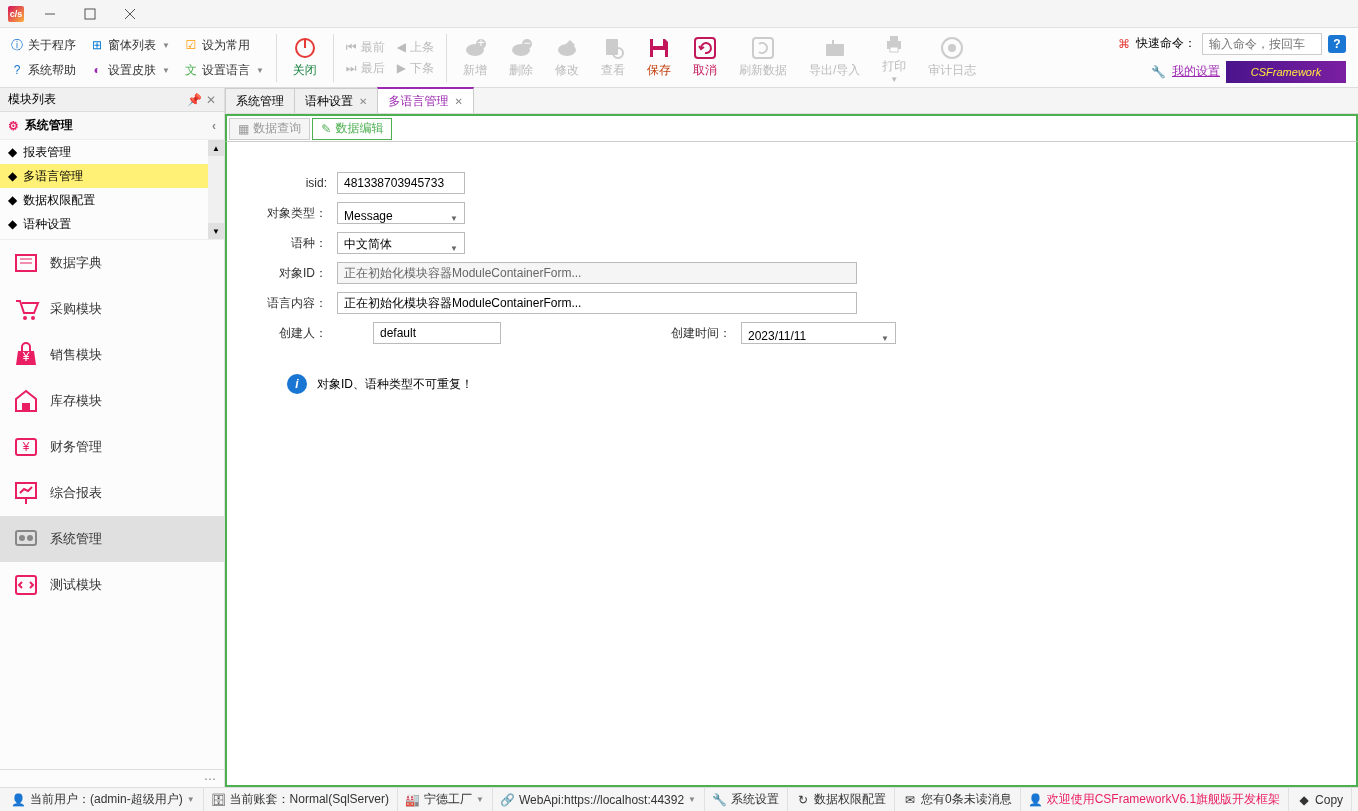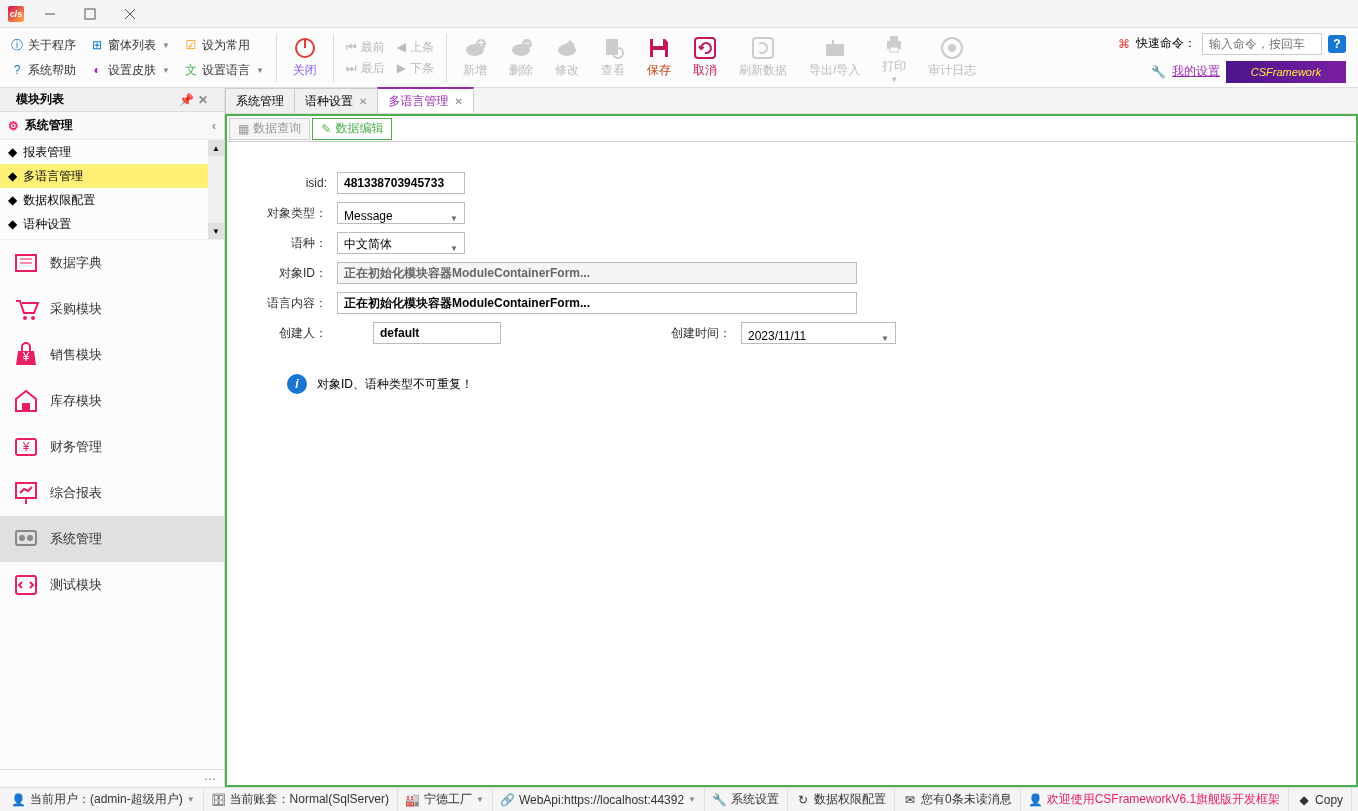--- a/index.html
+++ b/index.html
@@ -15,42 +15,42 @@
 
 .menubar { height: 60px; background: #fcfcfc; border-bottom: 1px solid #ddd; display: flex; align-items: center; padding: 0 4px; }
 .menu-left { display: flex; flex-direction: column; gap: 4px; padding: 4px 0; }
 .menu-left-row { display: flex; align-items: center; gap: 2px; }
 .menu-item { display: flex; align-items: center; padding: 2px 6px; color: #333; cursor: pointer; gap: 4px; }
 .menu-item .mi-icon { width: 14px; height: 14px; display: inline-flex; align-items: center; justify-content: center; }
 .menu-item .dd { color: #888; font-size: 8px; margin-left: 2px; }
 .menu-sep { width: 1px; height: 48px; background: #ddd; margin: 0 6px; }
 
 .big-btns { display: flex; align-items: center; gap: 2px; }
-.big-btn { display: flex; flex-direction: column; align-items: center; padding: 4px 10px; cursor: pointer; color: #8b5cf6; }
+.big-btn { display: flex; flex-direction: column; align-items: center; padding: 4px 10px; cursor: pointer; color: #15803d; }
 .big-btn.disabled { color: #bbb; }
 .big-btn .bb-icon { width: 24px; height: 24px; margin-bottom: 2px; display: flex; align-items: center; justify-content: center; }
 .big-btn.save { color: #c2410c; }
 .big-btn.cancel { color: #c2185b; }
 
 .nav-arrows { display: flex; flex-direction: column; gap: 2px; padding: 4px 0; }
 .nav-row { display: flex; align-items: center; gap: 4px; padding: 1px 6px; color: #bbb; cursor: pointer; }
 
 .toolbar-right { margin-left: auto; display: flex; flex-direction: column; gap: 6px; padding: 4px 8px; align-items: flex-end; }
 .quick-row { display: flex; align-items: center; gap: 6px; }
 .quick-input { width: 120px; height: 22px; border: 1px solid #ccc; padding: 0 6px; color: #999; background: white; }
 .help-badge { width: 18px; height: 18px; background: #1976d2; color: white; border-radius: 3px; display: flex; align-items: center; justify-content: center; font-weight: bold; }
 .my-settings { color: #9c27b0; text-decoration: underline; display: flex; align-items: center; gap: 4px; }
 .framework-badge { width: 120px; height: 22px; background: linear-gradient(90deg,#4a148c,#7b1fa2); color: #ffeb3b; display: flex; align-items: center; justify-content: center; font-style: italic; font-size: 11px; }
 
 
 .main { display: flex; height: calc(811px - 28px - 60px - 24px); }
 
 
 .sidebar { width: 225px; background: #fcfcfc; border-right: 1px solid #ddd; display: flex; flex-direction: column; }
-.sidebar-header { height: 24px; background: #f0f0f0; border-bottom: 1px solid #ddd; display: flex; align-items: center; padding: 0 16px; font-weight: bold; }
+.sidebar-header { height: 24px; background: #f0f0f0; border-bottom: 1px solid #ddd; display: flex; align-items: center; padding: 0 8px; font-weight: normal; }
 .sidebar-header .pin { margin-left: auto; color: #888; }
 .sidebar-section { height: 28px; background: #f8f8f8; border-bottom: 1px solid #eee; display: flex; align-items: center; padding: 0 8px; font-weight: bold; gap: 6px; }
 .sidebar-section .chev { margin-left: auto; color: #888; }
 .sidebar-tree { border-bottom: 1px solid #eee; position: relative; }
 .tree-item { height: 24px; display: flex; align-items: center; padding: 0 8px; gap: 6px; cursor: pointer; }
 .tree-item.active { background: #fff176; }
 .tree-scroll { position: absolute; right: 0; top: 0; bottom: 0; width: 16px; background: #f0f0f0; display: flex; flex-direction: column; }
 .tree-scroll .sb-btn { height: 16px; background: #e0e0e0; display: flex; align-items: center; justify-content: center; font-size: 8px; }
 .tree-scroll .sb-track { flex: 1; }
 
@@ -68,21 +68,21 @@
 .doc-tab.active { background: white; border-top: 2px solid #9c27b0; color: #9c27b0; height: 26px; position: relative; z-index: 1; }
 .doc-tab .close { color: #888; font-size: 10px; }
 
 .sub-tabs { height: 28px; border: 2px solid #4caf50; border-bottom: 1px solid #ccc; display: flex; align-items: center; padding: 2px; gap: 2px; margin: 0; }
 .sub-tab { height: 22px; padding: 0 8px; display: flex; align-items: center; gap: 4px; border: 1px solid #ccc; background: #f5f5f5; cursor: pointer; color: #999; }
 .sub-tab.active { background: white; color: #4caf50; border-color: #4caf50; }
 
 .form-area { flex: 1; border: 2px solid #4caf50; border-top: none; padding: 30px 20px; }
 .form-row { display: flex; align-items: center; margin-bottom: 8px; }
 .form-label { width: 90px; text-align: right; padding-right: 10px; color: #333; }
-.form-input { height: 22px; border: 1px solid #bbb; padding: 0 6px; background: white; font-weight: bold; }
+.form-input { height: 22px; border: 1px solid #bbb; padding: 0 6px; background: white; }
 .form-input.readonly { background: #f5f5f5; color: #666; }
 .form-select { height: 22px; border: 1px solid #bbb; padding: 0 6px; background: white; display: flex; align-items: flex-end; justify-content: space-between; width: 128px; }
 .form-select .dd { color: #666; font-size: 8px; }
 .info-row { display: flex; align-items: center; margin-top: 30px; margin-left: 40px; gap: 10px; }
 .info-icon { width: 20px; height: 20px; background: #1976d2; color: white; border-radius: 50%; display: flex; align-items: center; justify-content: center; font-weight: bold; font-style: italic; }
 
 
 .statusbar { height: 24px; background: #f5f5f5; border-top: 1px solid #ddd; display: flex; align-items: center; padding: 0 4px; gap: 0; }
 .status-item { display: flex; align-items: center; padding: 0 8px; gap: 4px; color: #333; height: 100%; border-right: 1px solid #e0e0e0; white-space: nowrap; }
 .status-item .dd { color: #888; font-size: 8px; }

